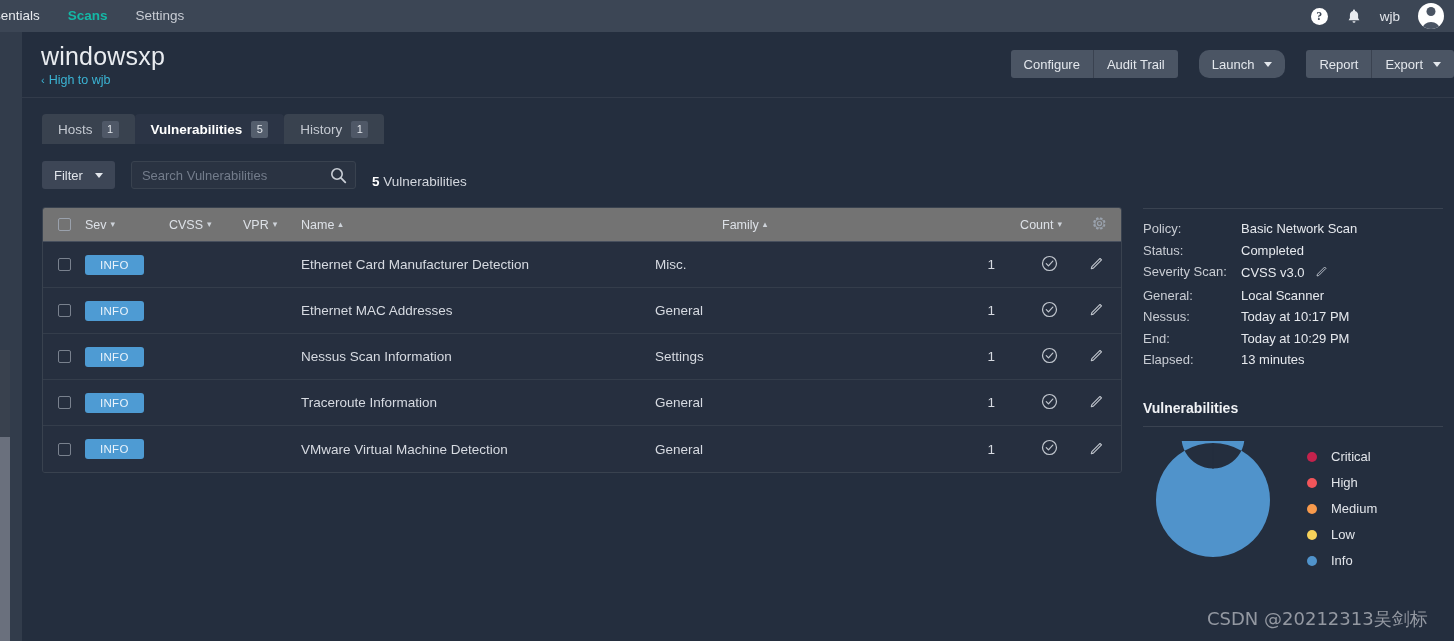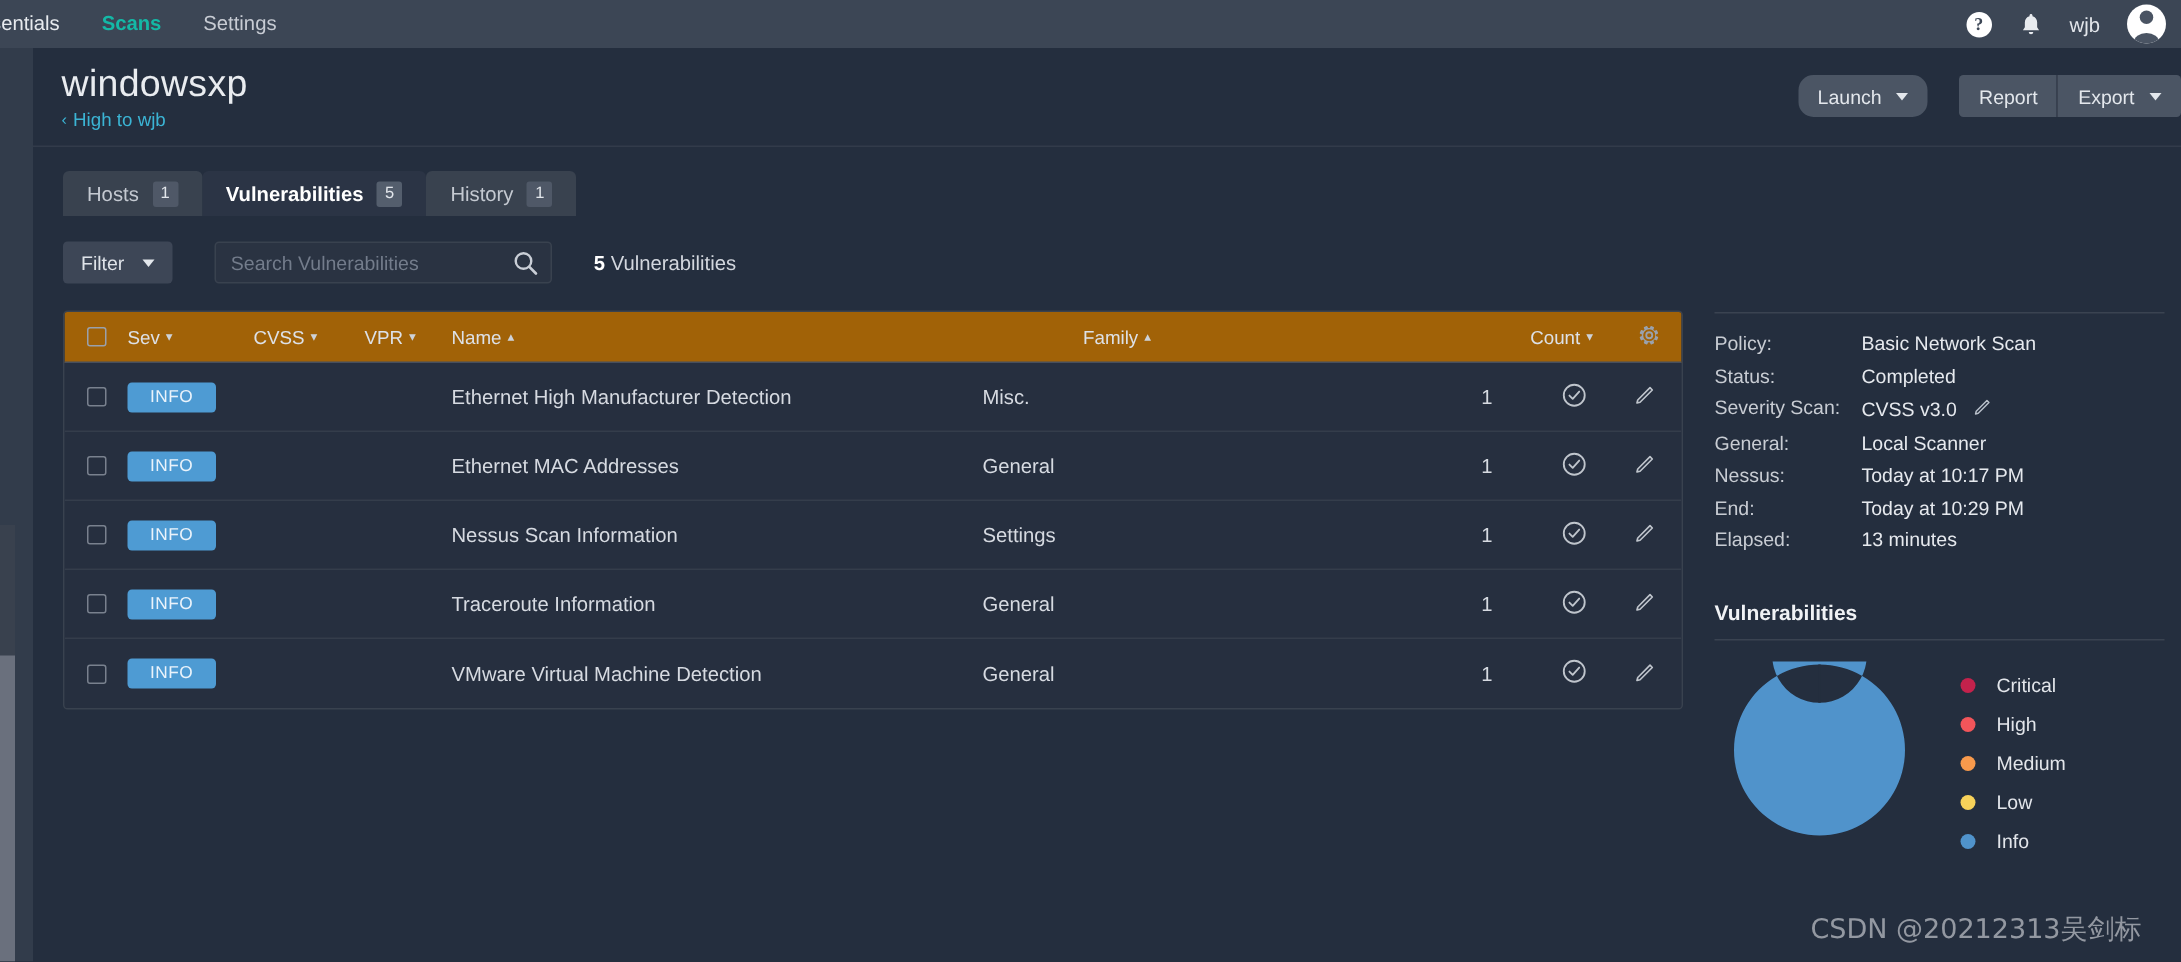--- a/index.html
+++ b/index.html
@@ -116,21 +116,21 @@
     background: #4f5867; color: #e2e6eb; font-size: 11px;
     min-width: 17px; height: 17px; border-radius: 2px;
     display: flex; align-items: center; justify-content: center;
     padding: 0 4px; font-weight: normal;
   }
   .tab.active .tab-badge { background: #545e6d; }
 
   
   .filterbar {
     position: absolute; top: 161px; left: 42px;
-    display: flex; align-items: center; gap: 28px;
+    display: flex; align-items: flex-end; gap: 16px;
   }
   .filter-btn {
     background: #3d4656; color: #dfe3e9; font-size: 13px;
     height: 28px; padding: 0 12px; border-radius: 3px; cursor: pointer;
     display: flex; align-items: center; gap: 10px;
   }
   .search-wrap {
     position: relative; width: 225px; height: 28px;
     background: #2a3342; border: 1px solid #39424f; border-radius: 3px;
     display: flex; align-items: center;
@@ -146,21 +146,21 @@
   .vuln-count b { color: #ffffff; }
 
   
   .table {
     position: absolute; top: 207px; left: 42px; width: 1080px;
     border: 1px solid #39424f; border-radius: 3px; overflow: hidden;
     background: #2a3342;
   }
   .thead {
     display: flex; align-items: center; height: 34px;
-    background: #a16207; border-bottom: 1px solid #474f5d;
+    background: #737373; border-bottom: 1px solid #474f5d;
     font-size: 12.5px; color: #dde1e7;
   }
   .trow {
     display: flex; align-items: center; height: 46px;
     background: #262f3f; border-bottom: 1px solid #343d4b;
     font-size: 13.5px; color: #d6dae1;
   }
   .trow:last-child { border-bottom: none; }
   .c-check { width: 42px; display: flex; justify-content: center; align-items: center; }
   .c-sev { width: 84px; }
@@ -248,20 +248,24 @@
 
   <div class="page-header">
     <div class="page-title">windowsxp</div>
     <div class="back-link">
       <span class="back-chev">‹</span>
       <span>High to wjb</span>
     </div>
 
     <div class="hdr-actions">
       <div class="btn-group">
+        <button class="btn">Configure</button>
+        <button class="btn">Audit Trail</button>
+      </div>
+      <div class="btn-group">
         <button class="btn">
           <span>Launch</span>
           <span class="caret"></span>
         </button>
       </div>
       <div class="btn-group">
         <button class="btn">Report</button>
         <button class="btn">
           <span>Export</span>
           <span class="caret"></span>
@@ -358,21 +362,21 @@
     <div id="rows-container">
   <div class="trow">
     <div class="c-check">
       <span class="cb"></span>
     </div>
     <div class="c-sev">
       <span class="badge-info">INFO</span>
     </div>
     <div class="c-cvss"></div>
     <div class="c-vpr"></div>
-    <div class="c-name">Ethernet High Manufacturer Detection</div>
+    <div class="c-name">Ethernet Card Manufacturer Detection</div>
     <div class="c-family">Misc.</div>
     <div class="c-count">1</div>
     <div class="c-act1">
       <span class="rowic"><svg width="17" height="17" viewBox="0 0 18 18" fill="none">
                 <circle cx="9" cy="9" r="7.4" stroke="#cdd2d9" stroke-width="1.3"></circle>
                 <path d="M5.6 9.2l2.3 2.3 4.6-5.1" stroke="#cdd2d9" stroke-width="1.3" stroke-linecap="round" stroke-linejoin="round"></path>
               </svg></span>
     </div>
     <div class="c-act2">
       <span class="rowic"><svg width="16" height="16" viewBox="0 0 18 18" fill="none">

